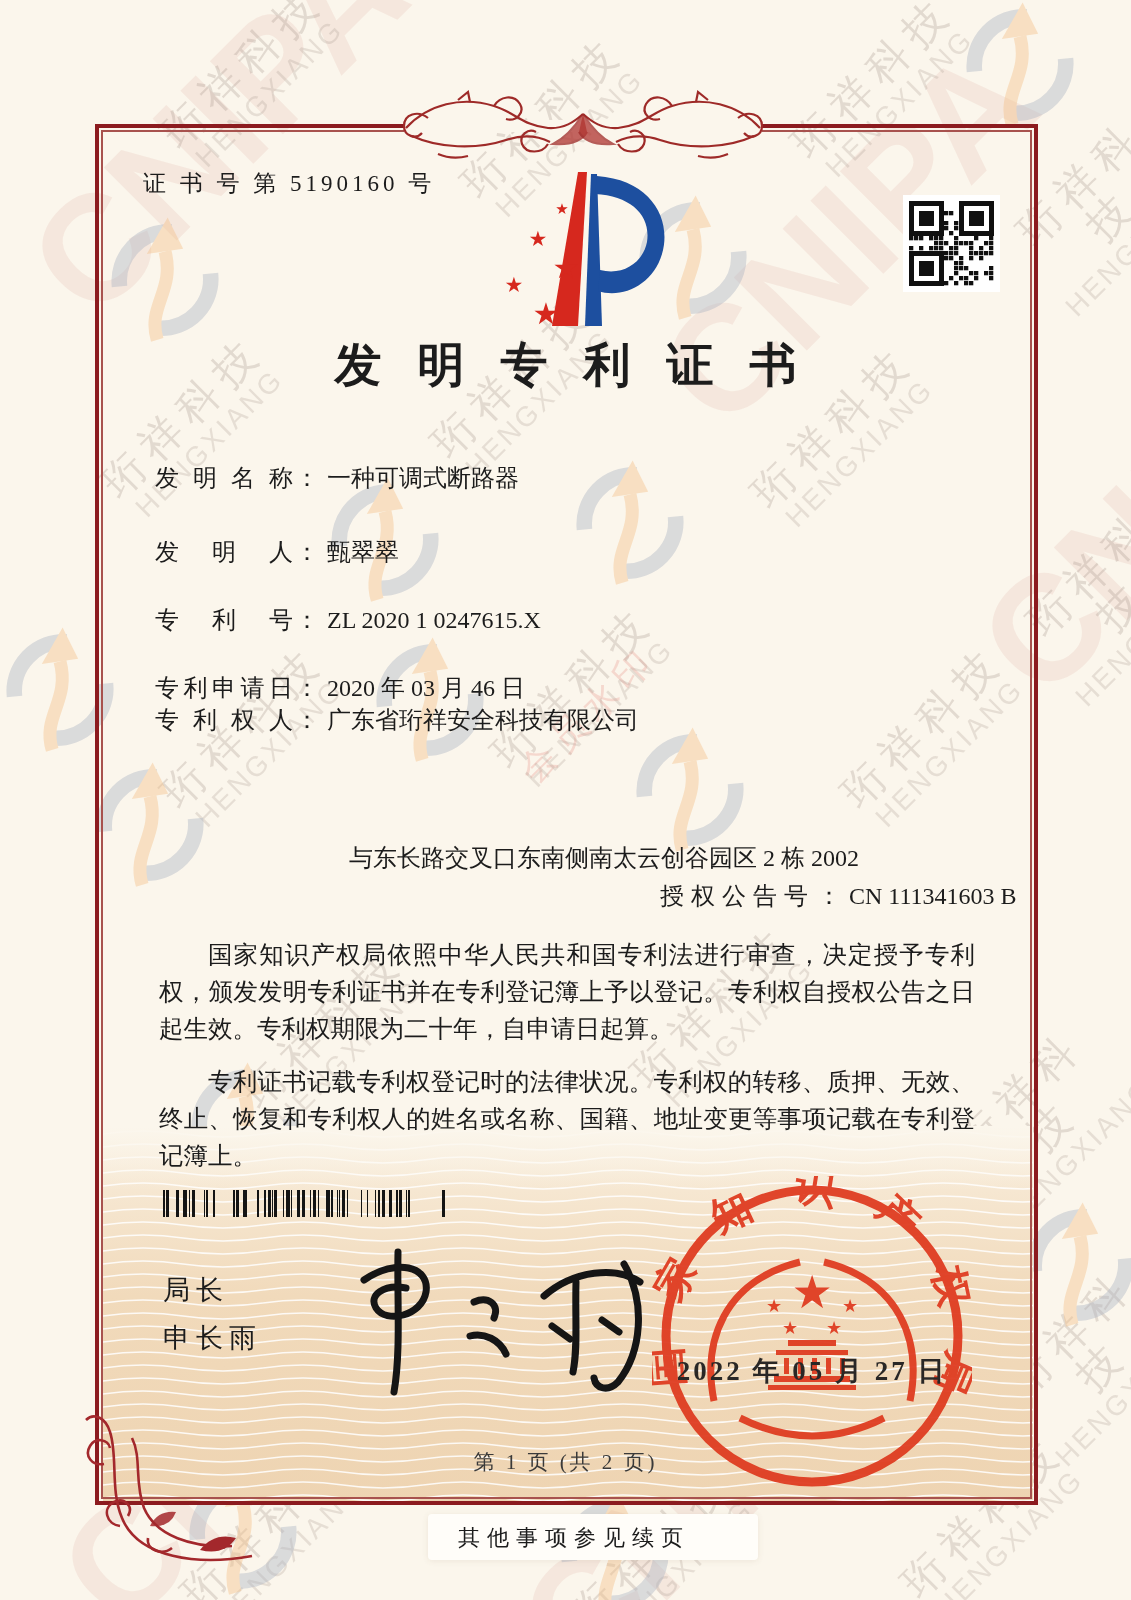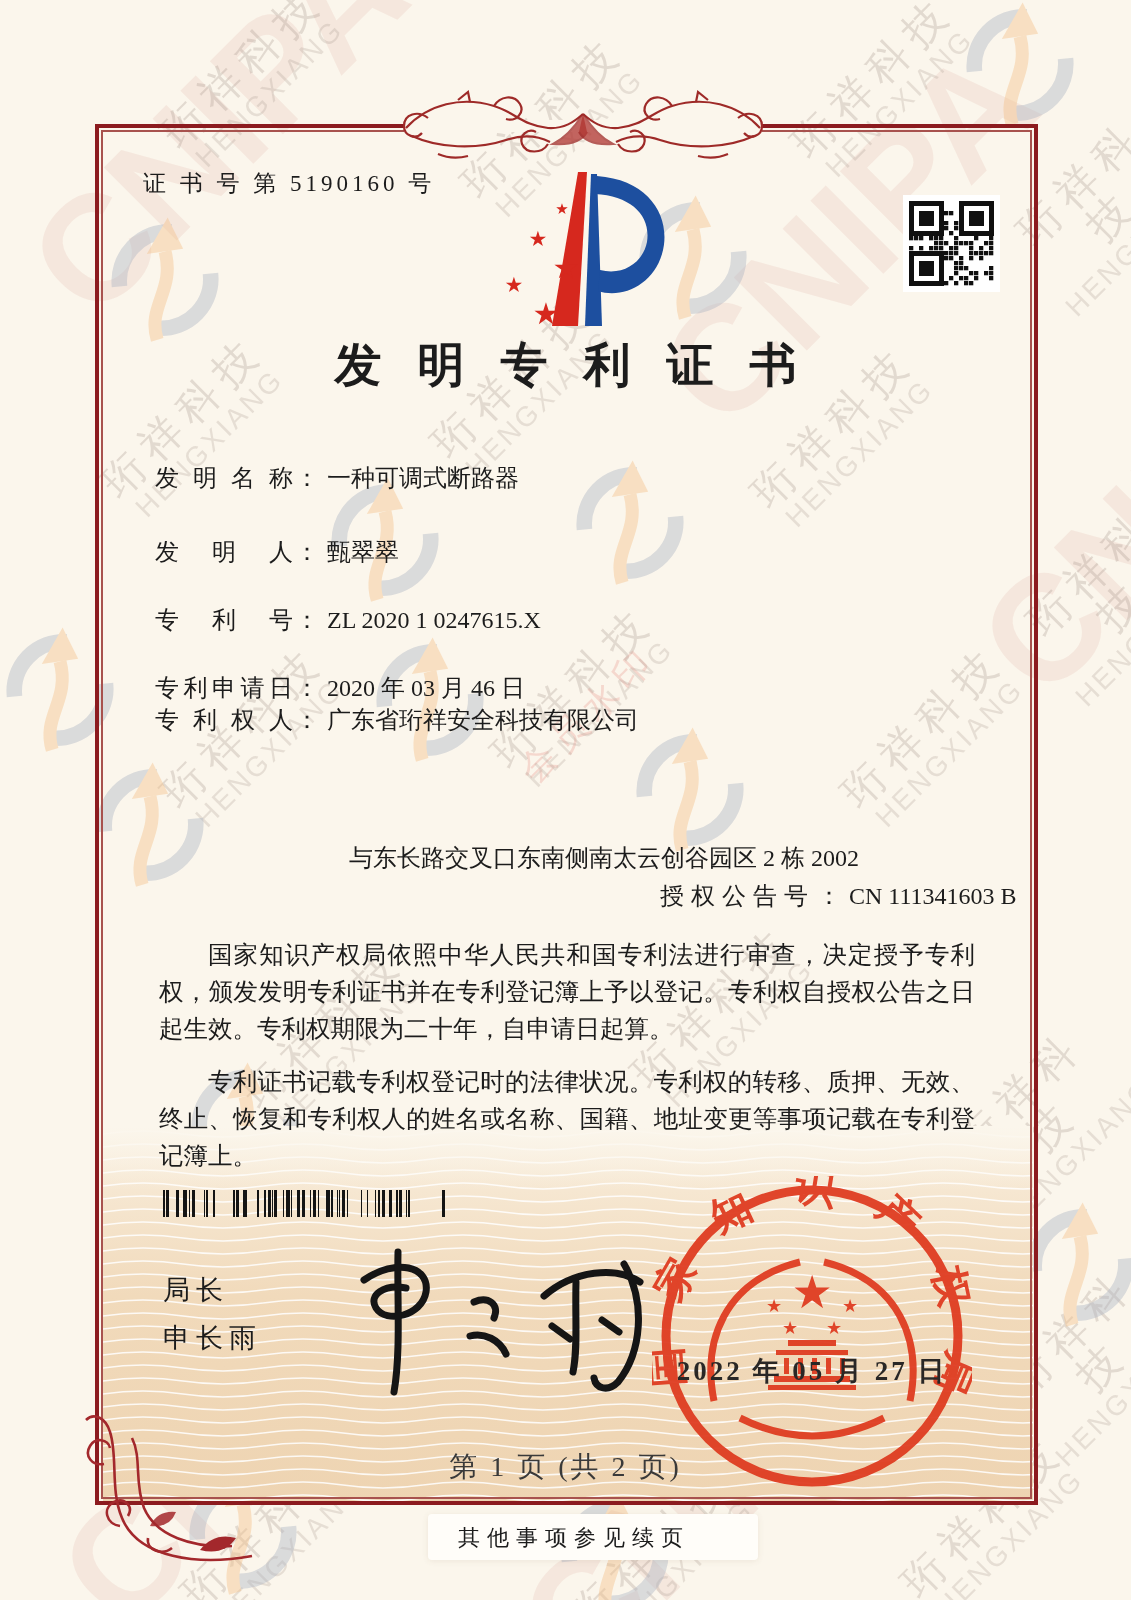--- a/index.html
+++ b/index.html
@@ -31,21 +31,21 @@
          letter-spacing:36px;padding-left:36px;}
   .row{left:155px;font-size:24px;white-space:nowrap;}
   .lbl{display:inline-block;width:138px;text-align:justify;text-align-last:justify;}
   .colon{padding:0 8px 0 2px;}
   .addr2{left:349px;font-size:24px;white-space:nowrap;}
   .grantno{left:640px;font-size:24px;white-space:nowrap;margin-left:20px;}
   .grantno .lbl2{letter-spacing:7px;}
   .paras{left:143px;top:920px;width:848px;font-size:24.5px;line-height:37px;text-align:justify;}
   .paras p{margin:16px;text-indent:2em;}
   .signer{font-size:27px;letter-spacing:6px;}
-  .pageinfo{left:0;right:0;top:1448px;text-align:center;font-size:28px;letter-spacing:3px;color:#3a3a3a;}
+  .pageinfo{left:0;right:0;top:1448px;text-align:center;font-size:21px;letter-spacing:3px;color:#3a3a3a;}
   .contbox{left:428px;top:1514px;width:330px;height:46px;background:#fffdf9;border-radius:4px;
            box-shadow:0 1px 6px rgba(120,90,60,.10);z-index:5;}
   .contbox span{display:block;padding:9px 0 0 30px;font-size:22px;letter-spacing:7px;}
   
   .barcode{left:163px;top:1190px;z-index:4;}
   .qr{left:903px;top:195px;width:97px;height:97px;background:#fff;z-index:4;}
   .qr svg{margin:6px;}
   
   .seal{left:652px;top:1176px;z-index:5;opacity:.94;}
   .sealtxt{font-size:40px;font-weight:bold;fill:#df3b20;letter-spacing:40px;}

